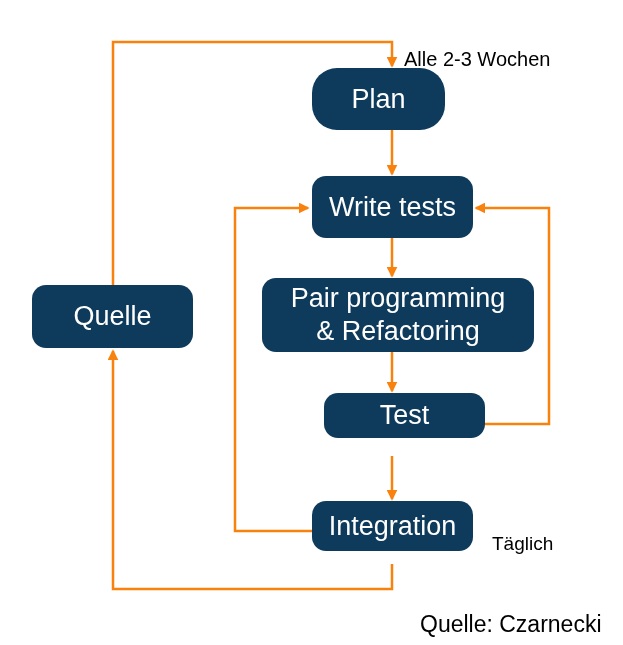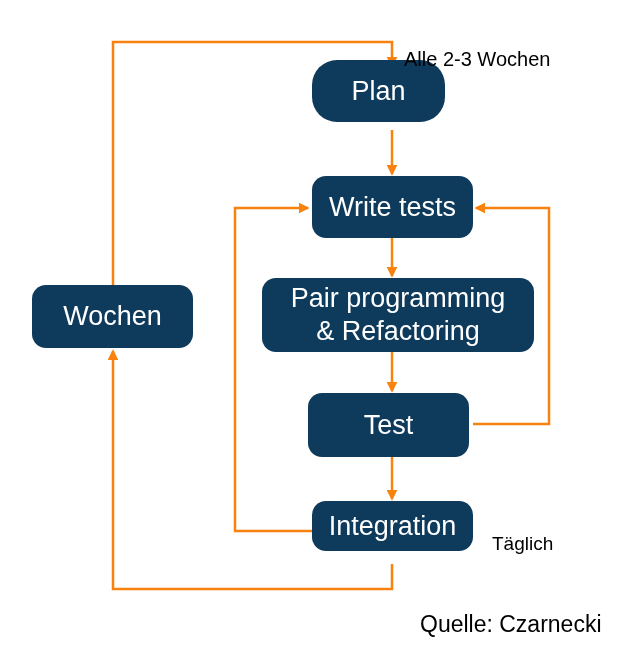--- a/index.html
+++ b/index.html
@@ -41,24 +41,24 @@
   }
   .annotation {
     position: absolute;
     color: var(--annotation-text);
     white-space: nowrap;
   }
   .ann-cycle  { left: 404px; top: 11px;  font-size: 20px; margin-top: 37px; }
   .ann-daily  { left: 492px; top: 521px; font-size: 19px; margin-top: 12px; }
   .ann-source { left: 420px; top: 611px; font-size: 23px; }
 
-  .node-plan        { left: 312px; top: 60px;  width: 133px; height: 62px; border-radius: 25px; }
+  .node-plan        { left: 312px; top: 68px;  width: 133px; height: 62px; border-radius: 25px; }
   .node-write-tests { left: 312px; top: 176px; width: 161px; height: 62px; }
   .node-pair        { left: 262px; top: 278px; width: 272px; height: 74px; }
-  .node-test        { left: 308px; top: 393px; width: 161px; height: 64px; }
+  .node-test        { left: 324px; top: 393px; width: 161px; height: 45px; }
   .node-integration { left: 312px; top: 501px; width: 161px; height: 50px; }
   .node-release     { left: 32px;  top: 285px; width: 161px; height: 63px; }
 </style>
 </head>
 <body>
 
 <div class="canvas">
 
   <svg class="arrow-layer" width="623" height="645" viewBox="0 0 623 645" xmlns="http://www.w3.org/2000/svg" aria-hidden="true">
     <defs>
@@ -93,21 +93,21 @@
 
   <div class="node node-test">
     <span class="label">Test</span>
   </div>
 
   <div class="node node-integration">
     <span class="label">Integration</span>
   </div>
 
   <div class="node node-release">
-    <span class="label">Wochen</span>
+    <span class="label">Quelle</span>
   </div>
 
   <div class="annotation ann-cycle">Alle 2-3 Wochen</div>
 
   <div class="annotation ann-daily">Täglich</div>
 
   <div class="annotation ann-source">Quelle: Czarnecki</div>
 
 </div>
 

